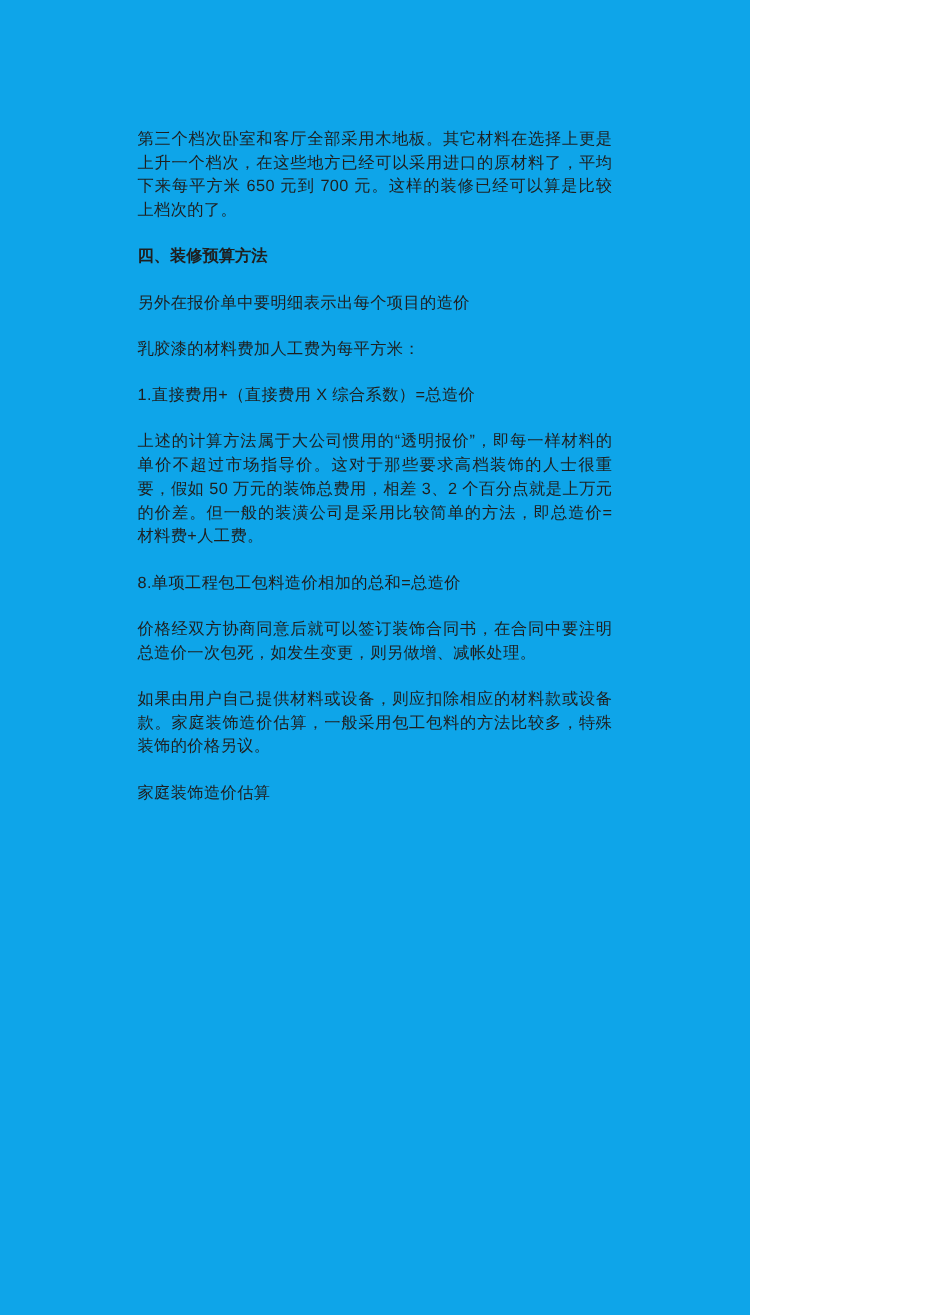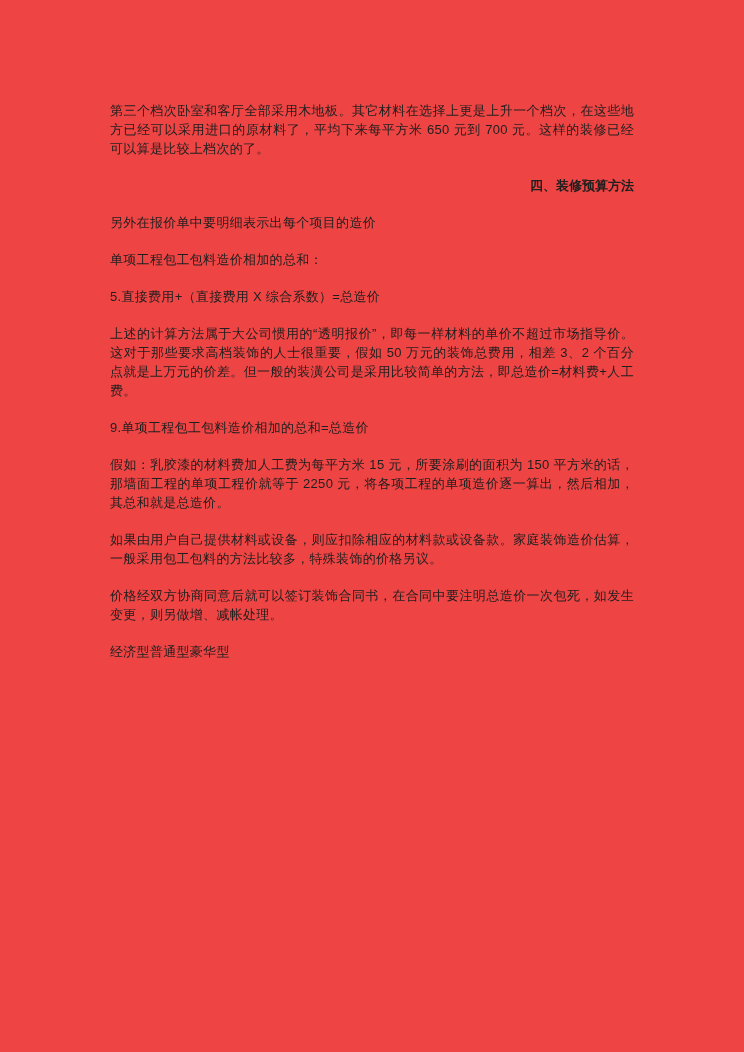--- a/index.html
+++ b/index.html
@@ -9,49 +9,48 @@
   body {
     width: 744px;
     height: 1052px;
     background: #ffffff;
     font-family: "Liberation Sans", "DejaVu Sans", sans-serif;
     color: #1f1f1f;
     overflow: hidden;
   }
   .page {
     box-sizing: border-box;
-    width: 744px;
+    width: 600px;
     height: 1052px;
     padding: 101px 110px 0 110px;
-    background: #ef4444;
+    background: #0ea5e9;
   }
   .block {
     font-size: 13px;
     line-height: 19px;
     margin: 0 0 18px 0;
     text-align: justify;
     letter-spacing: 0.3px;
     word-break: break-all;
   }
   .heading {
     font-weight: bold;
     font-size: 13px;
     line-height: 19px;
     margin: 2px 0 18px 0;
-    text-align: right;
+    text-align: left;
   }
 </style>
 </head>
 <body>
 
 <div class="page">
   <p class="block">第三个档次卧室和客厅全部采用木地板。其它材料在选择上更是上升一个档次，在这些地方已经可以采用进口的原材料了，平均下来每平方米 650 元到 700 元。这样的装修已经可以算是比较上档次的了。</p>
   <h3 class="heading">四、装修预算方法</h3>
   <p class="block">另外在报价单中要明细表示出每个项目的造价</p>
-  <p class="block">单项工程包工包料造价相加的总和：</p>
-  <p class="block">5.直接费用+（直接费用 X 综合系数）=总造价</p>
+  <p class="block">乳胶漆的材料费加人工费为每平方米：</p>
+  <p class="block">1.直接费用+（直接费用 X 综合系数）=总造价</p>
   <p class="block">上述的计算方法属于大公司惯用的“透明报价”，即每一样材料的单价不超过市场指导价。这对于那些要求高档装饰的人士很重要，假如 50 万元的装饰总费用，相差 3、2 个百分点就是上万元的价差。但一般的装潢公司是采用比较简单的方法，即总造价=材料费+人工费。</p>
-  <p class="block">9.单项工程包工包料造价相加的总和=总造价</p>
-  <p class="block">假如：乳胶漆的材料费加人工费为每平方米 15 元，所要涂刷的面积为 150 平方米的话，那墙面工程的单项工程价就等于 2250 元，将各项工程的单项造价逐一算出，然后相加，其总和就是总造价。</p>
+  <p class="block">8.单项工程包工包料造价相加的总和=总造价</p>
+  <p class="block">价格经双方协商同意后就可以签订装饰合同书，在合同中要注明总造价一次包死，如发生变更，则另做增、减帐处理。</p>
   <p class="block">如果由用户自己提供材料或设备，则应扣除相应的材料款或设备款。家庭装饰造价估算，一般采用包工包料的方法比较多，特殊装饰的价格另议。</p>
-  <p class="block">价格经双方协商同意后就可以签订装饰合同书，在合同中要注明总造价一次包死，如发生变更，则另做增、减帐处理。</p>
-  <p class="block">经济型普通型豪华型</p>
+  <p class="block">家庭装饰造价估算</p>
 </div>
 
 </body></html>

